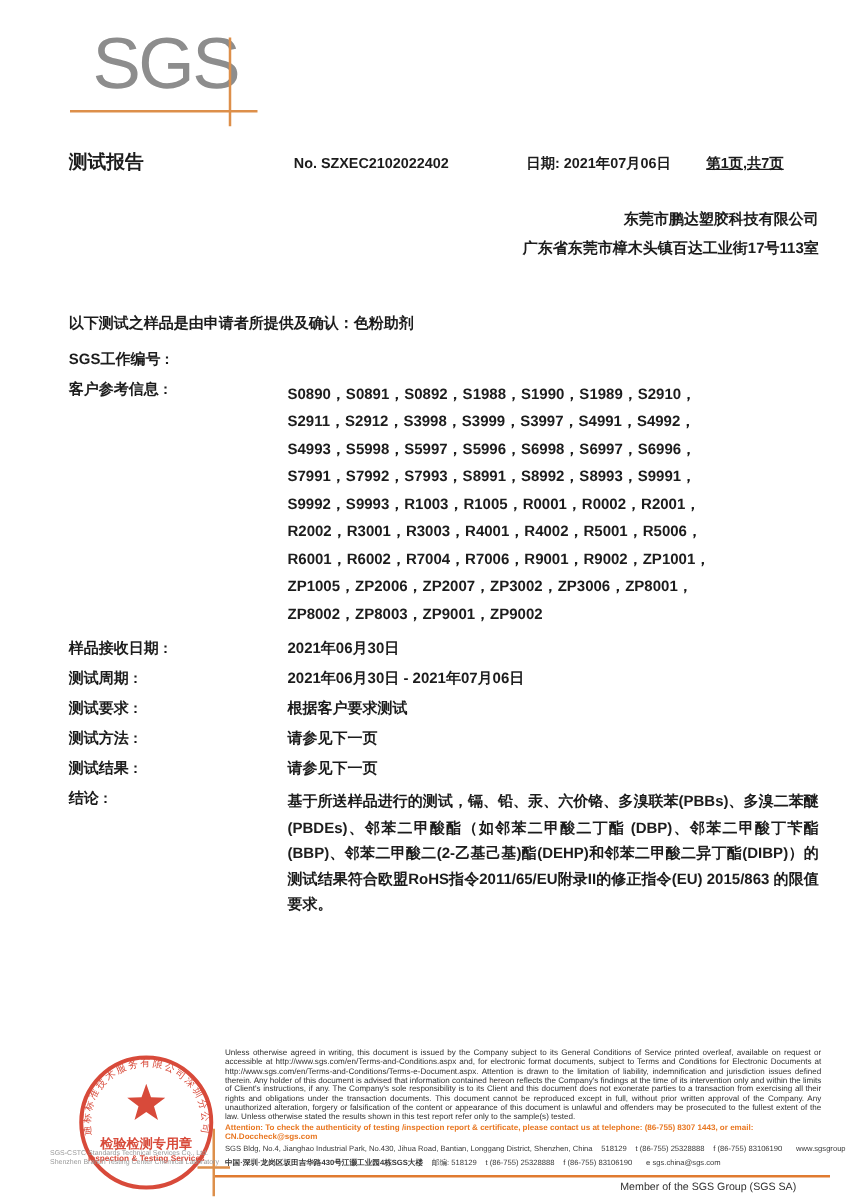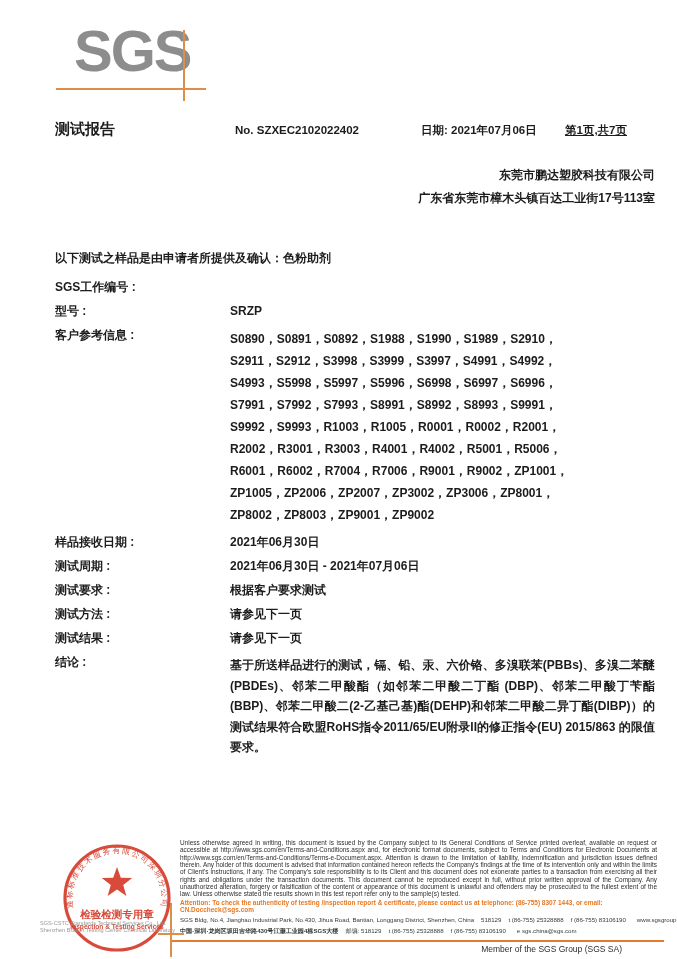--- a/index.html
+++ b/index.html
@@ -6,21 +6,21 @@
   body{
     width:677px;height:959px;position:relative;background:#ffffff;
     font-family:"Liberation Sans","DejaVu Sans",sans-serif;
     color:#1c1c1c;overflow:hidden;
   }
   .page{position:absolute;inset:0;}
 
   
   .logo{
     position:absolute;left:74px;top:22px;
-    font-size:58px;font-weight:bold;letter-spacing:-2px;
+    font-size:58px;font-weight:normal;letter-spacing:-2px;
     color:#8d8d8d;line-height:1;
   }
   .crop-h-top{position:absolute;left:56px;top:88px;width:150px;height:2px;background:#dd8f4a;}
   .crop-v-top{position:absolute;left:183px;top:30px;width:2px;height:71px;background:#dd8f4a;}
 
   
   .content{position:absolute;left:55px;top:120px;width:600px;}
   .title-row{display:flex;align-items:baseline;font-weight:bold;}
   .title-row .t1{width:180px;font-size:15px;}
   .title-row .t2{width:186px;font-size:11.5px;}
@@ -41,21 +41,21 @@
 
   
   .disclaimer-wrap{position:absolute;left:180px;top:839px;width:477px;color:#2e2e2e;}
   .disclaimer{font-size:6.45px;line-height:7.35px;text-align:justify;}
   .attention{font-size:6.45px;line-height:7.5px;font-weight:bold;color:#e87722;margin-top:1px;}
   .addr{font-size:6.1px;line-height:10px;display:flex;gap:7px;white-space:nowrap;color:#3a3a3a;margin-top:1px;align-items:baseline;}
   .addr .cn{font-weight:bold;}
   .addr .web{margin-left:4px;}
 
   .footer-rule{position:absolute;left:172px;top:940px;width:492px;height:2px;background:#e07b30;}
-  .member{position:absolute;right:55px;top:944px;font-size:8.5px;color:#2e2e2e;text-align:right;}
+  .member{position:absolute;right:40px;top:944px;font-size:8.5px;color:#2e2e2e;text-align:right;}
 
   .crop-v-bot{position:absolute;left:170px;top:903px;width:2px;height:54px;background:#dd8f4a;}
   .crop-h-bot{position:absolute;left:158px;top:933px;width:26px;height:2px;background:#dd8f4a;}
 
   .stamp{position:absolute;left:42px;top:841px;width:150px;height:120px;}
   .stamp-co{
     position:absolute;left:40px;top:920px;width:160px;
     font-size:5.6px;line-height:7.2px;color:#9a9a9a;
   }
 </style>
@@ -83,24 +83,20 @@
     </div>
 
     <div class="intro">以下测试之样品是由申请者所提供及确认：色粉助剂</div>
 
     <div class="rows">
 
       <div class="row">
         <span class="lbl">SGS工作编号 :</span>
       </div>
 
-      <div class="row">
-        <span class="lbl">型号 :</span>
-        <span class="val">SRZP</span>
-      </div>
 
       <div class="row">
         <span class="lbl">客户参考信息 :</span>
         <span class="val">
           <div class="ref-line">S0890，S0891，S0892，S1988，S1990，S1989，S2910，</div>
           <div class="ref-line">S2911，S2912，S3998，S3999，S3997，S4991，S4992，</div>
           <div class="ref-line">S4993，S5998，S5997，S5996，S6998，S6997，S6996，</div>
           <div class="ref-line">S7991，S7992，S7993，S8991，S8992，S8993，S9991，</div>
           <div class="ref-line">S9992，S9993，R1003，R1005，R0001，R0002，R2001，</div>
           <div class="ref-line">R2002，R3001，R3003，R4001，R4002，R5001，R5006，</div>

